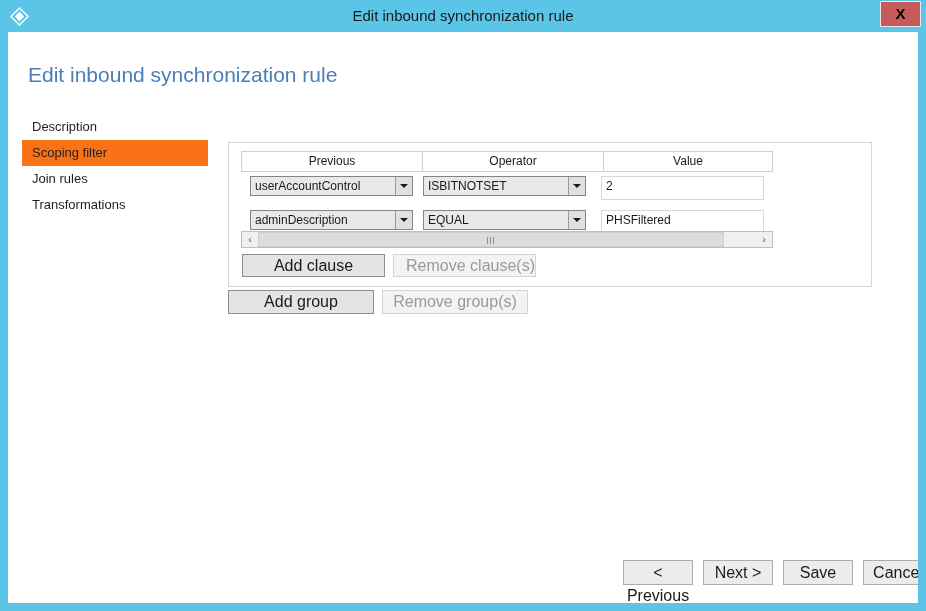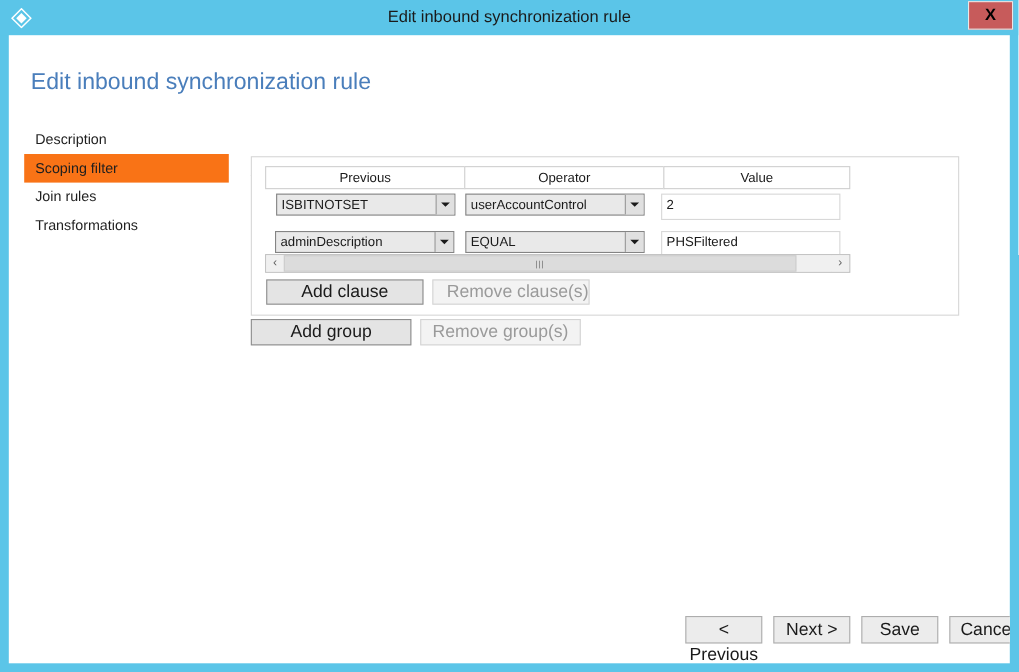--- a/index.html
+++ b/index.html
@@ -365,28 +365,28 @@
     <div id="group-box">
 
       <div id="clause-table">
         <div class="hdr-row">
           <div class="hdr-cell hdr-attr">Previous</div>
           <div class="hdr-cell hdr-oper">Operator</div>
           <div class="hdr-cell hdr-value">Value</div>
         </div>
 
         <div class="clause-row">
-          <div class="combo combo-oper">
-            <span class="combo-text">ISBITNOTSET</span>
+          <div class="combo">
+            <span class="combo-text">userAccountControl</span>
             <span class="combo-arrow-box">
                 <span class="combo-arrow"></span>
               </span>
           </div>
-          <div class="combo">
-            <span class="combo-text">userAccountControl</span>
+          <div class="combo combo-oper">
+            <span class="combo-text">ISBITNOTSET</span>
             <span class="combo-arrow-box">
                 <span class="combo-arrow"></span>
               </span>
           </div>
           <div class="value-box">2</div>
         </div>
 
         <div class="clause-row">
           <div class="combo">
             <span class="combo-text">adminDescription</span>

